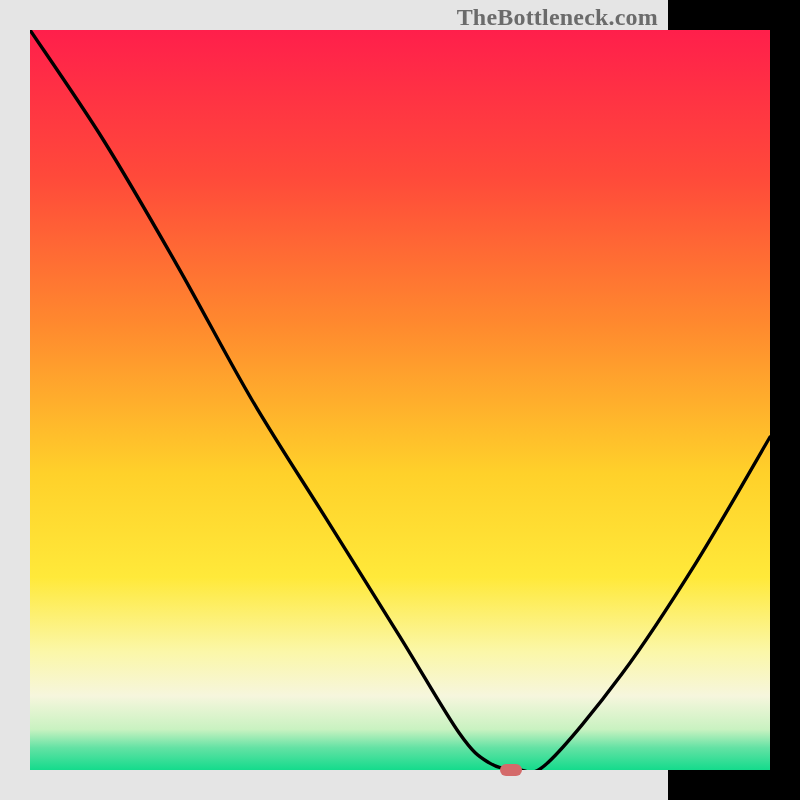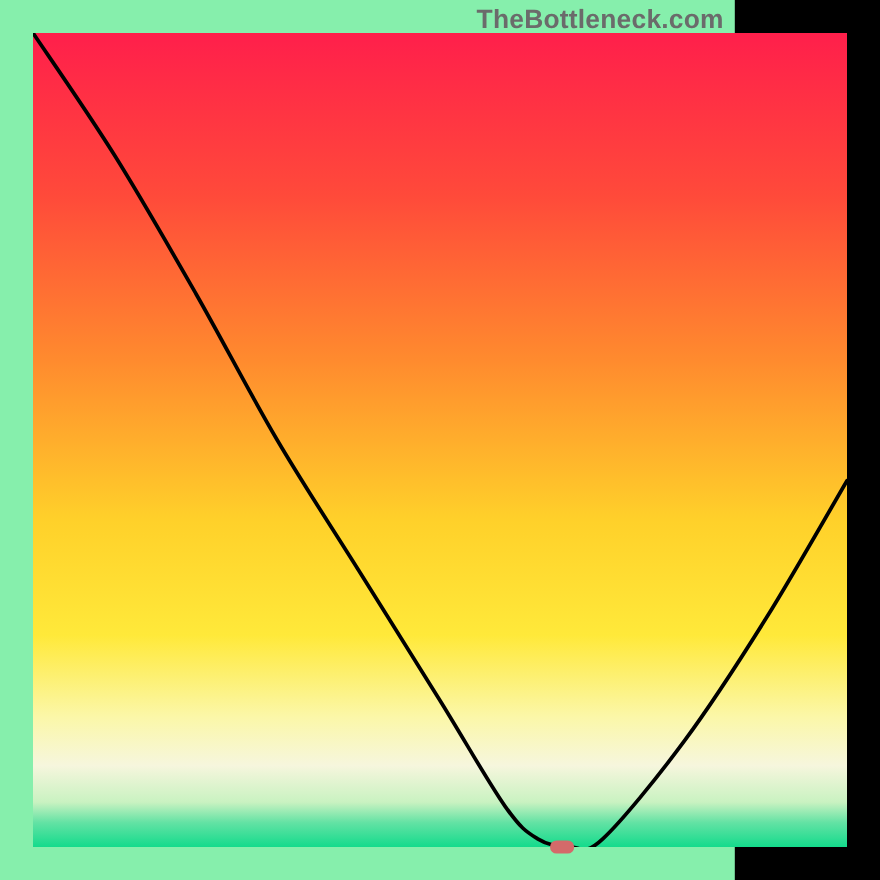--- a/index.html
+++ b/index.html
@@ -8,21 +8,22 @@
     width: 800px;
     height: 800px;
     background: #000;
     overflow: hidden;
     font-family: Arial, Helvetica, sans-serif;
   }
   .frame {
     position: relative;
     width: 668px;
     height: 800px;
-    background: #86efac;
+    background: #e5e5e5;
+    font-family: Liberation Serif, serif;
   }
   .watermark {
     position: absolute;
     top: 4px;
     right: 10px;
     font-size: 24px;
     font-weight: 600;
     color: #6b6b6b;
     letter-spacing: 0.2px;
     z-index: 30;

